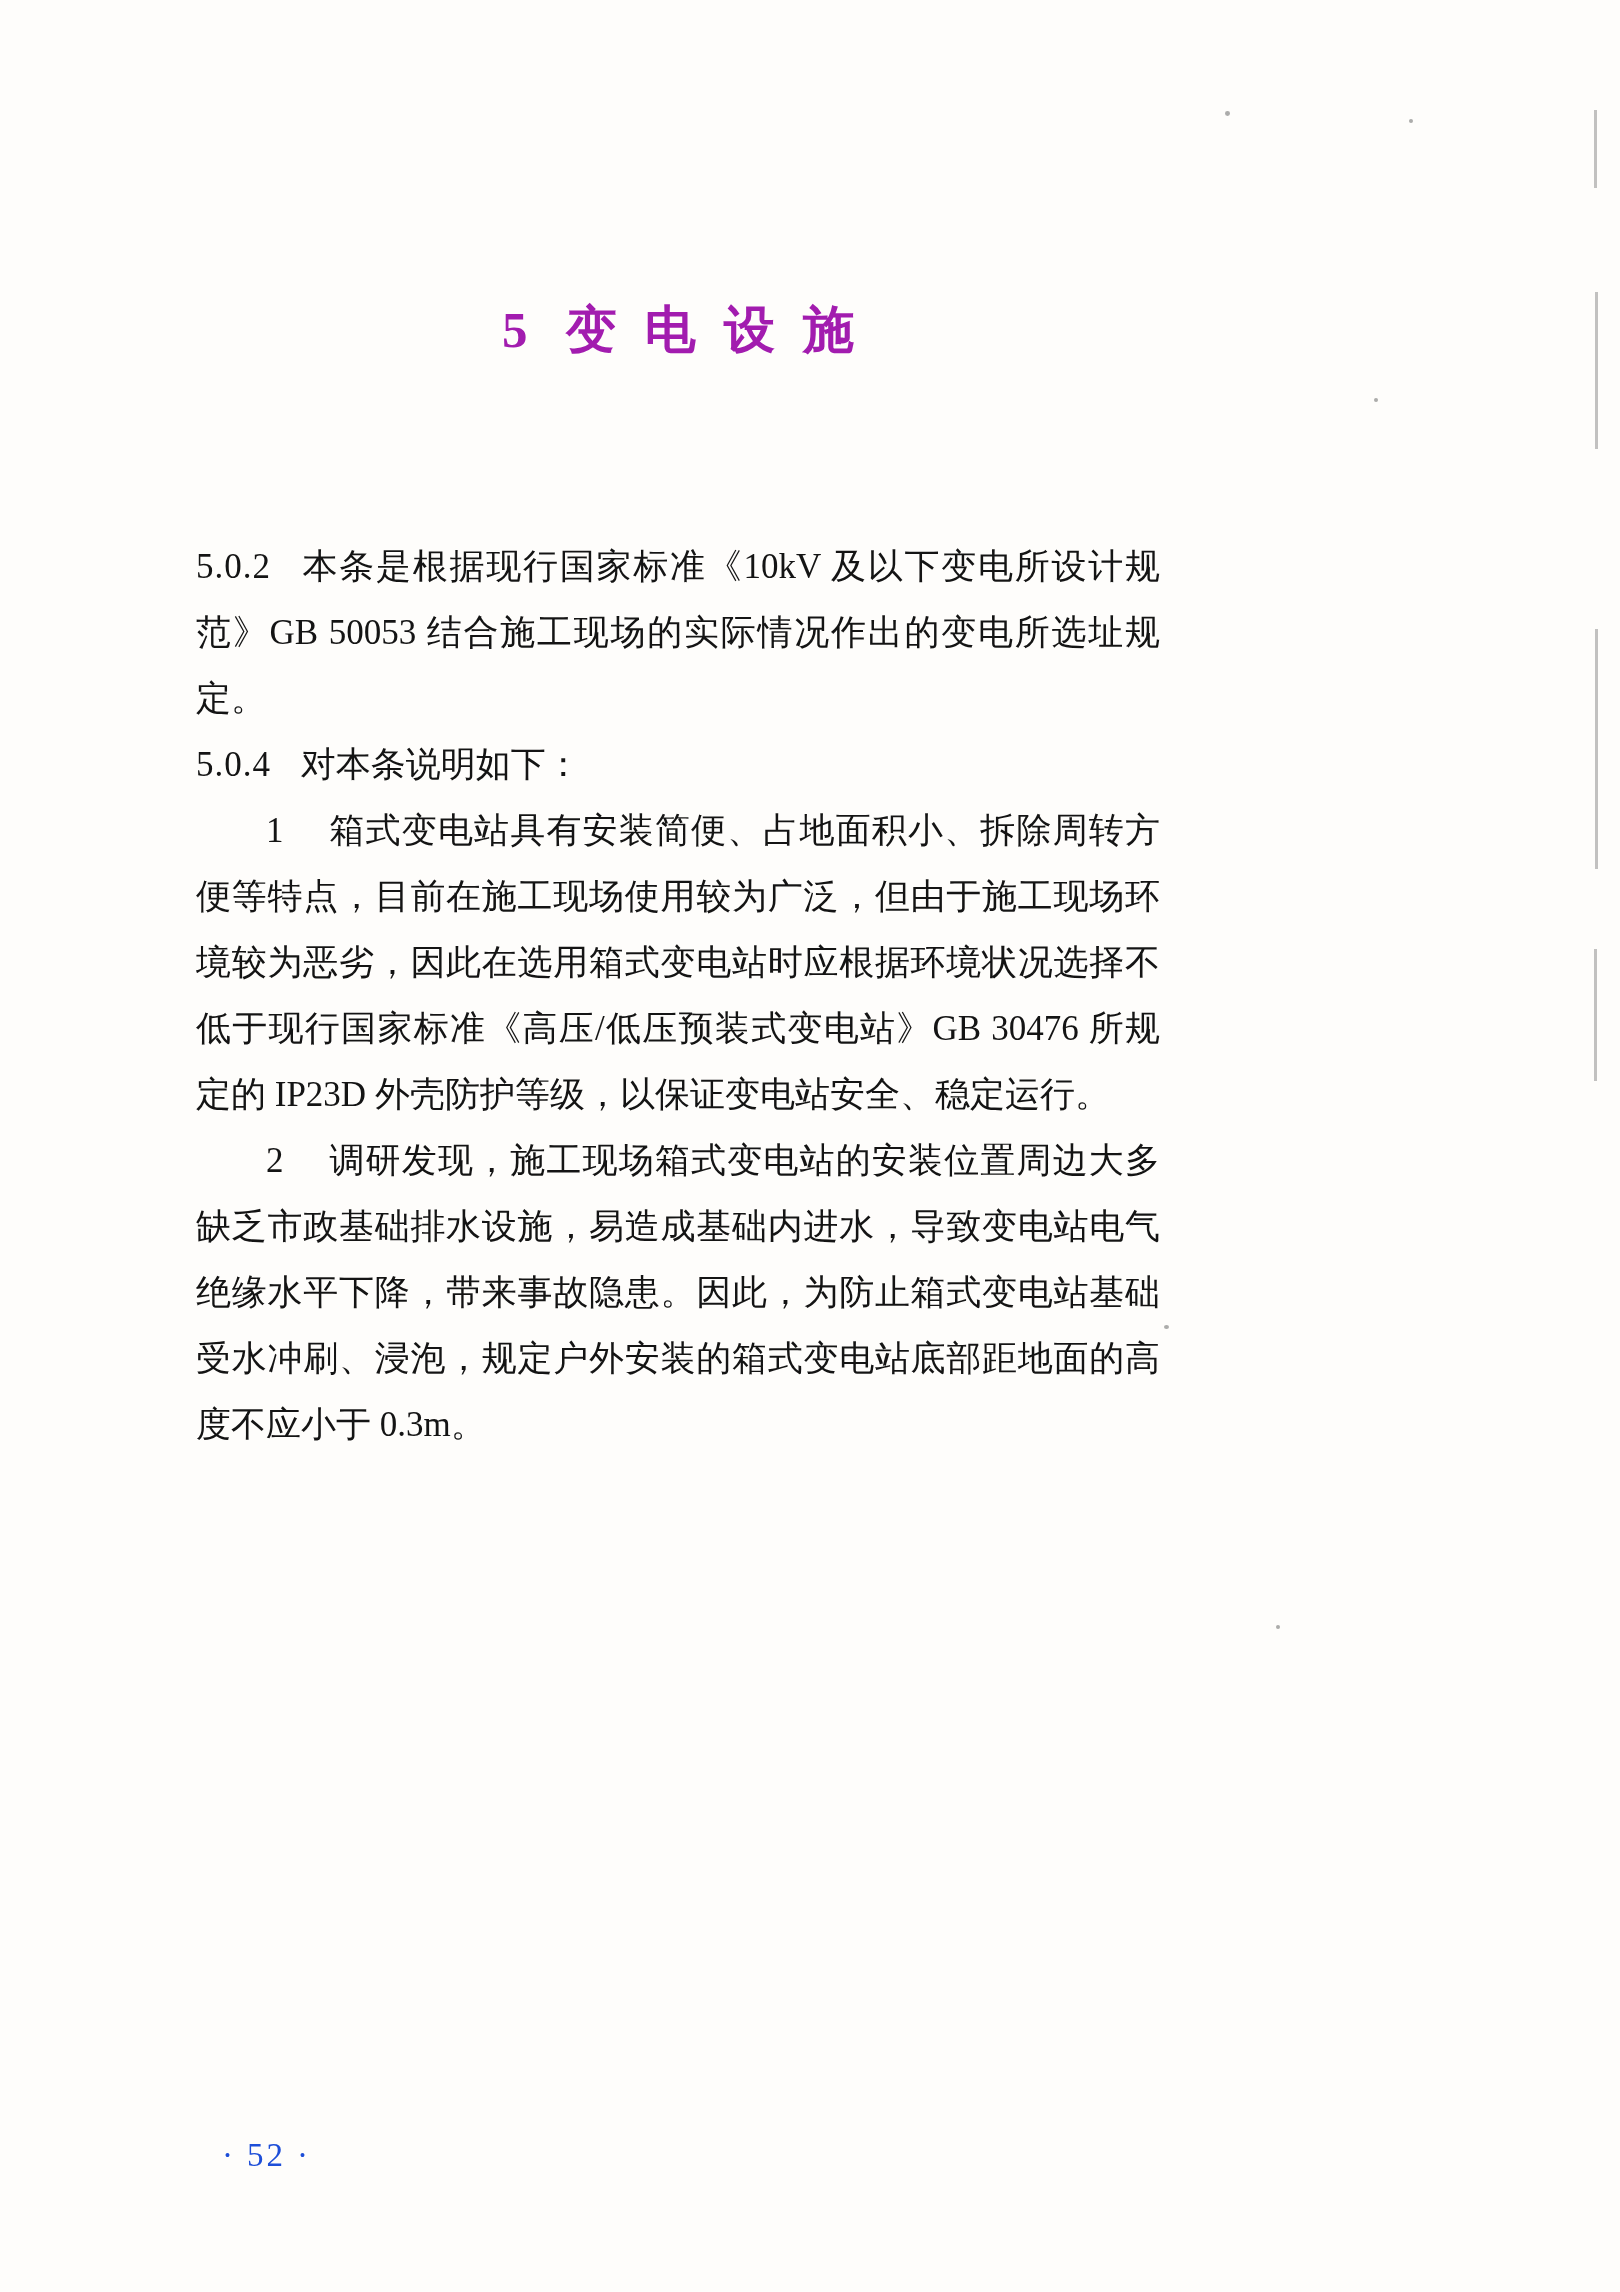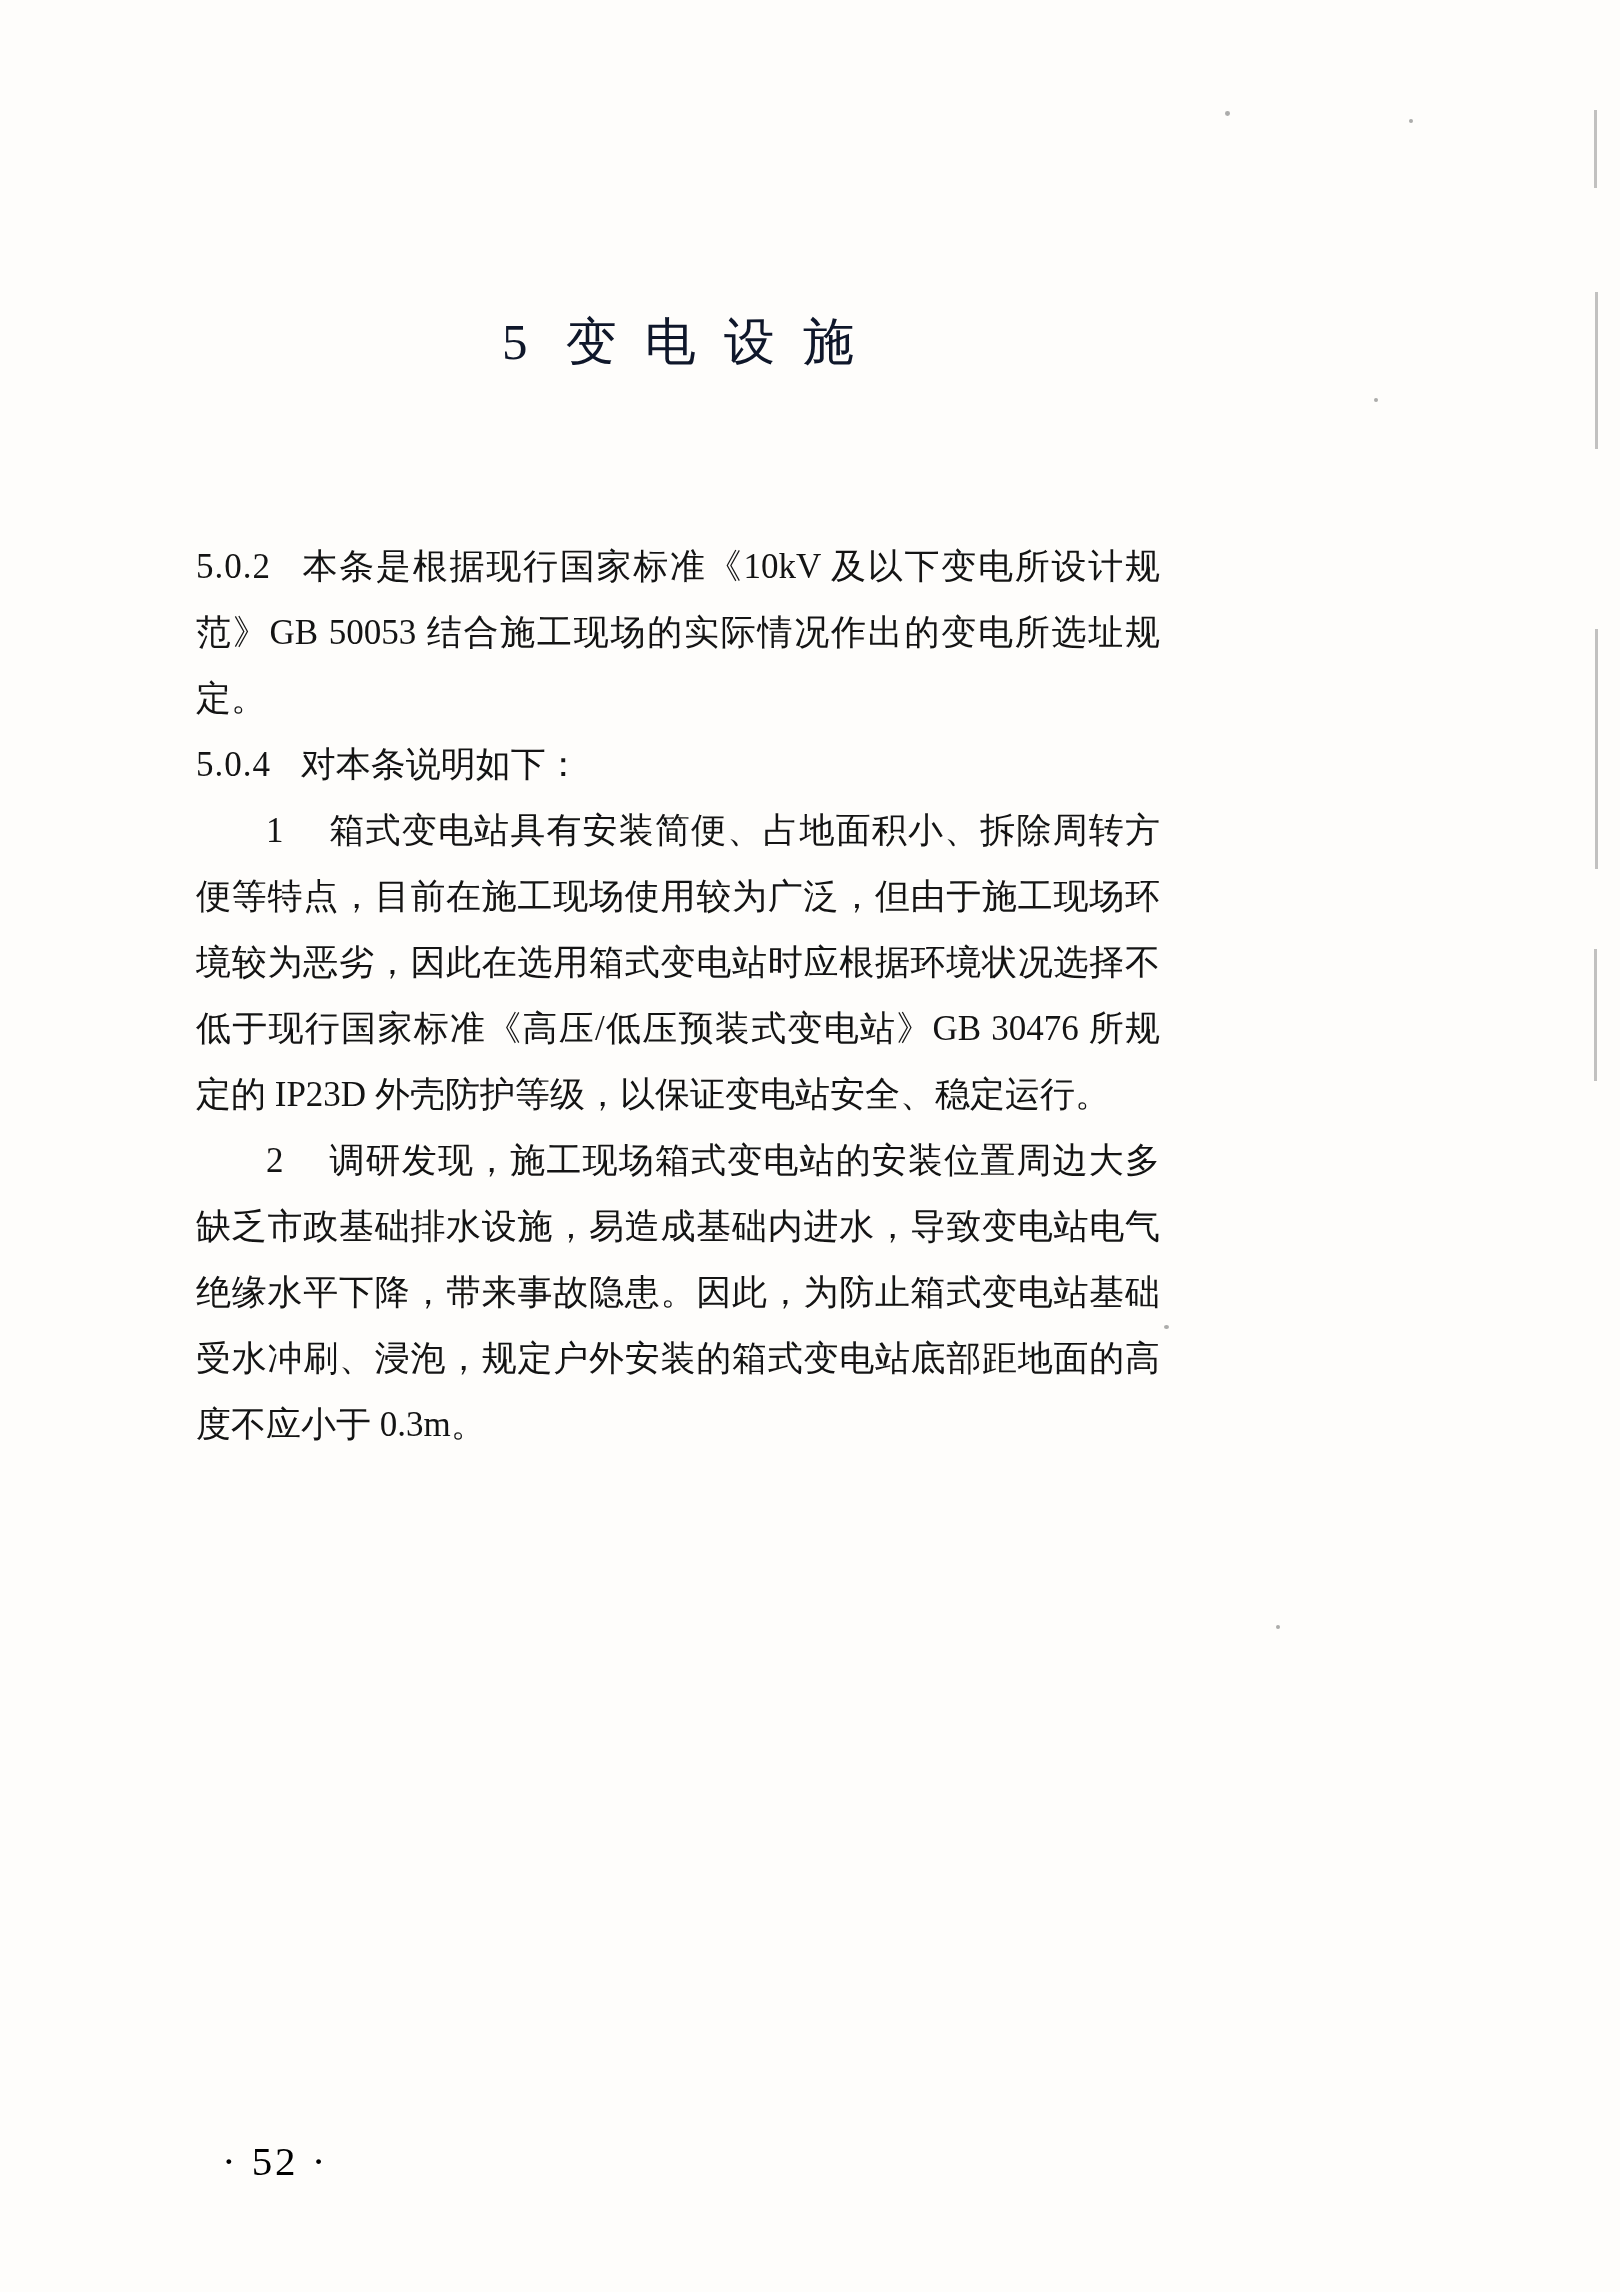--- a/index.html
+++ b/index.html
@@ -9,28 +9,28 @@
     width: 1620px;
     height: 2293px;
     margin: 0 auto;
     background: #fefdfb;
     font-family: "Liberation Serif", "DejaVu Serif", serif;
     color: #141414;
     overflow: hidden;
   }
   .title {
     position: absolute;
-    top: 308px;
+    top: 296px;
     left: 196px;
     width: 964px;
     margin: 0;
     text-align: center;
     font-size: 51px;
-    font-weight: 400;
-    color: #0f172a;
+    font-weight: 700;
+    color: #a21caf;
     white-space: nowrap;
   }
   .title-num { margin-right: 0.75em; }
   .title-text { letter-spacing: 0.55em; margin-right: -0.55em; }
   .body {
     position: absolute;
     top: 534px;
     left: 196px;
     width: 964px;
     font-size: 35px;
@@ -43,23 +43,23 @@
   .clause-label {
     font-weight: 400;
     margin-right: 0.85em;
     letter-spacing: 1px;
   }
   .indent .clause-label { margin-right: 1.25em; }
   .page-number {
     position: absolute;
     left: 222px;
     top: 2137px;
-    font-size: 41px;
+    font-size: 33px;
     letter-spacing: 2.9px;
-    color: #000000;
+    color: #1d4ed8;
   }
   
   .speck {
     position: absolute;
     background: #4a4a4a;
     border-radius: 50%;
     opacity: 0.45;
   }
   .edge-mark {
     position: absolute;

